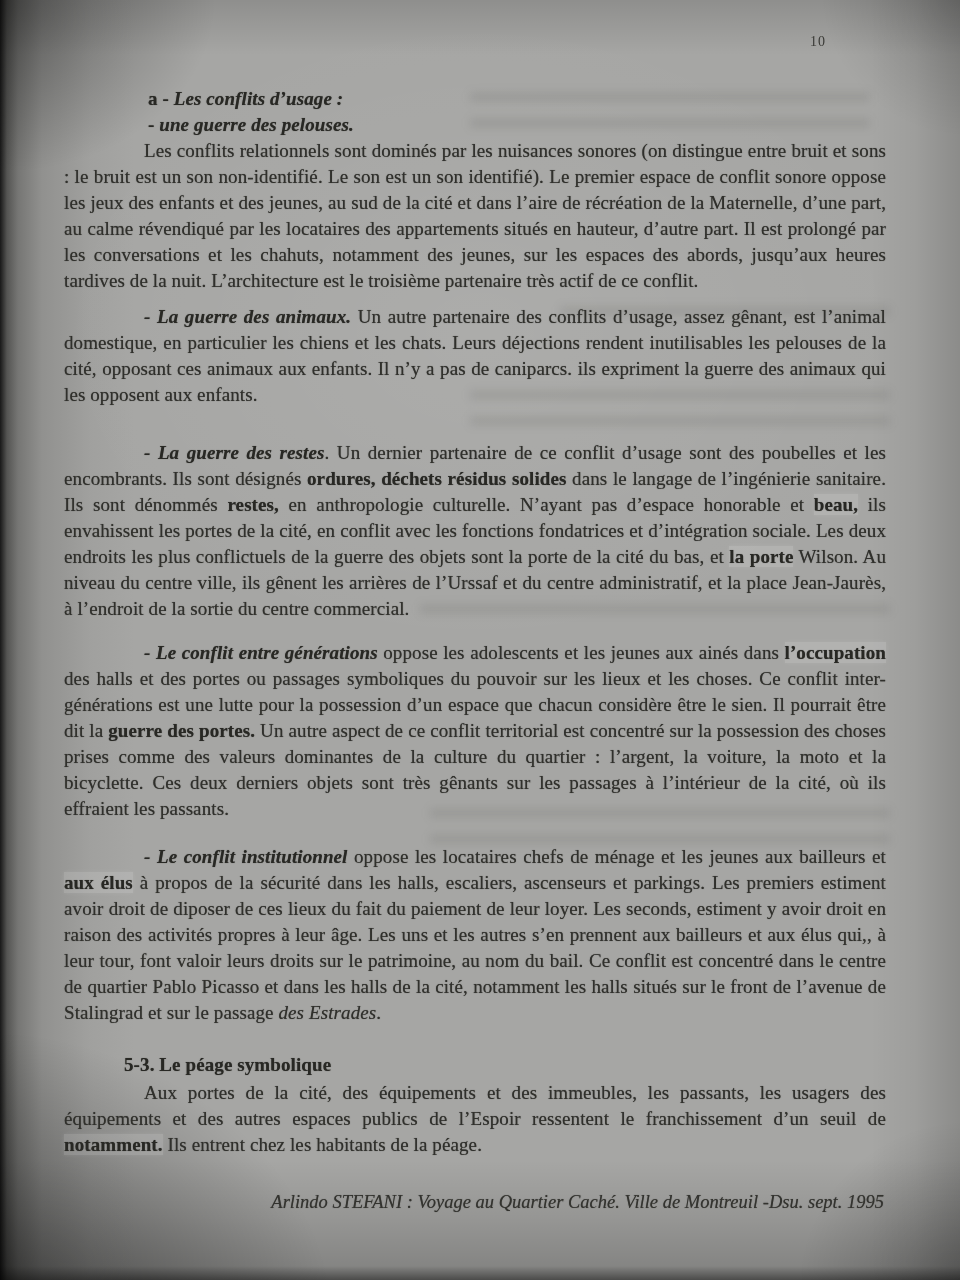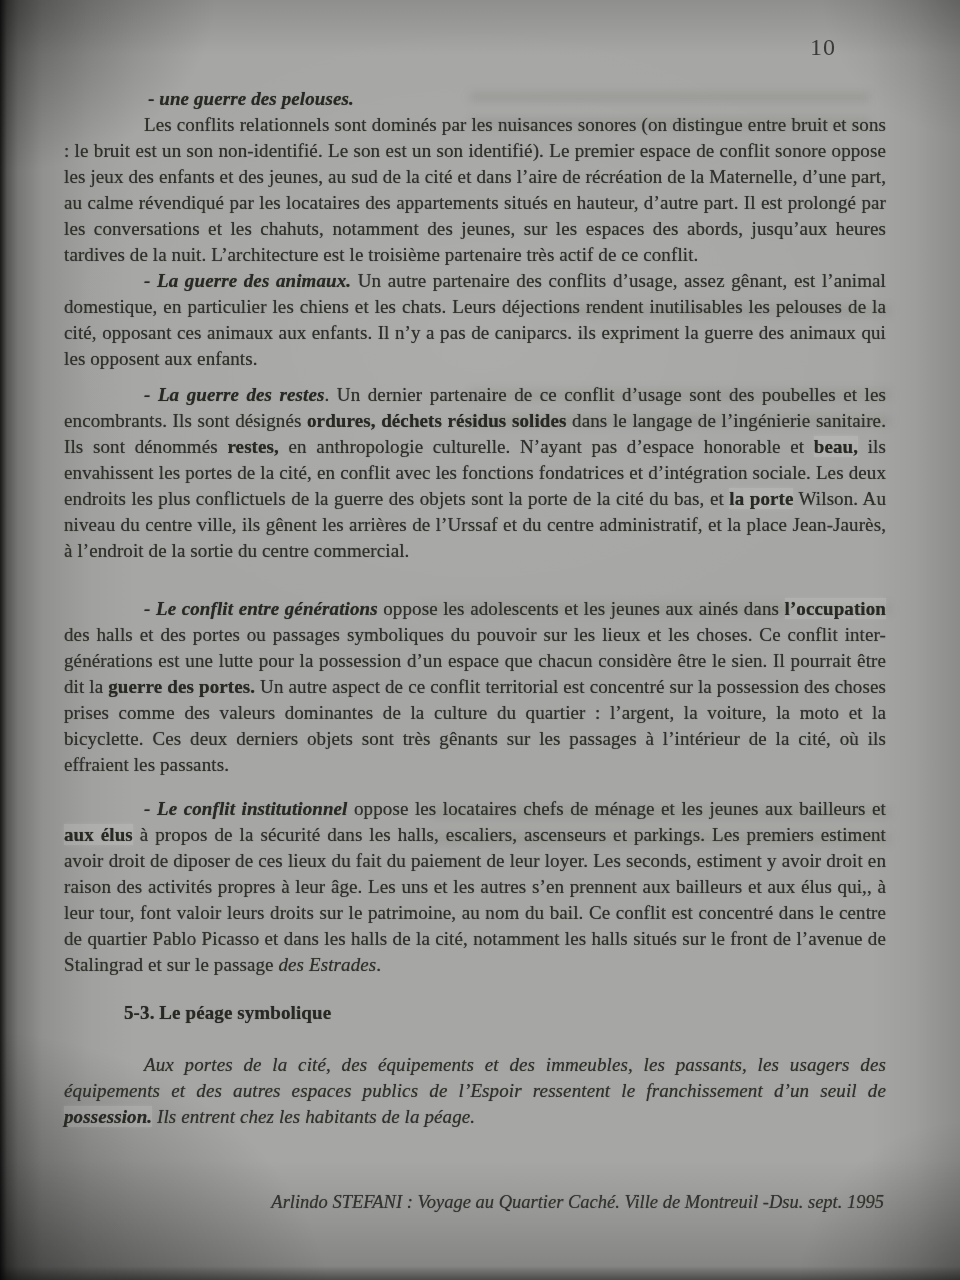--- a/index.html
+++ b/index.html
@@ -12,39 +12,39 @@
       radial-gradient(circle 230px at 101% 101%, rgba(0,0,0,0.26), transparent 75%),
       radial-gradient(circle 200px at 101% -1%, rgba(0,0,0,0.20), transparent 75%),
       linear-gradient(90deg, rgba(5,5,5,0.88) 0px, rgba(18,18,16,0.55) 7px, rgba(40,40,38,0.38) 18px, rgba(70,70,68,0.22) 42px, rgba(110,110,108,0.10) 90px, rgba(0,0,0,0) 135px),
       linear-gradient(270deg, rgba(0,0,0,0.16) 0px, rgba(0,0,0,0.05) 45px, rgba(0,0,0,0) 90px),
       linear-gradient(0deg, rgba(0,0,0,0.55) 0px, rgba(0,0,0,0.20) 14px, rgba(0,0,0,0.10) 60px, rgba(0,0,0,0) 120px),
       linear-gradient(180deg, rgba(0,0,0,0.14) 0px, rgba(0,0,0,0) 55px),
       #a6a6a4;
     font-family:"Liberation Serif","DejaVu Serif",serif;
   }
   #page-number{
-    position:absolute;left:810px;top:34px;font-size:24px;color:#3a3a36;
+    position:absolute;left:810px;top:34px;font-size:14px;color:#3a3a36;
     letter-spacing:1px;
   }
   #doc{
     position:absolute;left:64px;top:86px;width:822px;
     font-size:19px;line-height:26px;color:#30302c;
     text-align:justify;letter-spacing:0.1px;
     text-shadow:0 0 0.9px rgba(48,48,44,0.75);
     filter:blur(0.25px);
   }
   #doc p{margin:0;}
   .blk-subhead{padding-left:84px;text-align:left;}
   .blk-para{text-indent:80px;}
   .blk-section-head{padding-left:60px;text-align:left;font-weight:bold;}
   #doc > :nth-child(4){margin-top:10px;}   
   #doc > :nth-child(5){margin-top:32px;}  
   #doc > :nth-child(6){margin-top:18px;}  
   #doc > :nth-child(7){margin-top:22px;}  
-  #doc > :nth-child(8){margin-top:26px;font-style:italic;}  
+  #doc > :nth-child(8){margin-top:26px;}  
   #doc > :nth-child(9){margin-top:2px;}   
   .seg-n{}
   .seg-b{font-weight:bold;color:#282824;}
   .seg-i{font-style:italic;}
   .seg-bi{font-weight:bold;font-style:italic;color:#282824;}
   .seg-hl{background:rgba(255,255,255,0.14);box-shadow:0 0 4px rgba(255,255,255,0.10);}
   #footer-citation{
     position:absolute;right:76px;top:1192px;
     font-size:18.5px;font-style:italic;color:#33332f;
     text-shadow:0 0 0.9px rgba(51,51,47,0.7);
@@ -68,24 +68,25 @@
 <div id="photo-page">
   <div class="ghost g1"></div>
   <div class="ghost g2"></div>
   <div class="ghost g3"></div>
   <div class="ghost g4"></div>
   <div class="ghost g5"></div>
 
   <div id="page-number">10</div>
 
   <div id="doc">
+      <p class="blk-subhead"><span class="seg-b">a - </span><span class="seg-bi">Les conflits d’usage :</span></p>
       <p class="blk-subhead"><span class="seg-b">- </span><span class="seg-bi">une guerre des pelouses.</span></p>
       <p class="blk-para"><span class="seg-n">Les conflits relationnels sont dominés par les nuisances sonores (on distingue entre bruit et sons : le bruit est un son non-identifié. Le son est un son identifié). Le premier espace de conflit sonore oppose les jeux des enfants et des jeunes, au sud de la cité et dans l’aire de récréation de la Maternelle, d’une part, au calme révendiqué par les locataires des appartements situés en hauteur, d’autre part. Il est prolongé par les conversations et les chahuts, notamment des jeunes, sur les espaces des abords, jusqu’aux heures tardives de la nuit.  L’architecture est le troisième partenaire très actif de ce conflit.</span></p>
       <p class="blk-para"><span class="seg-bi">- La guerre des animaux.</span><span class="seg-n"> Un autre partenaire des conflits d’usage, assez gênant, est l’animal domestique, en particulier les chiens et les chats. Leurs déjections rendent inutilisables les pelouses de la cité, opposant ces animaux aux enfants. Il n’y a pas de caniparcs. ils expriment la guerre des animaux qui les opposent aux enfants.</span></p>
       <p class="blk-para"><span class="seg-bi">- La guerre des restes</span><span class="seg-n">. Un dernier partenaire de ce conflit d’usage sont des poubelles et les encombrants. Ils sont désignés </span><span class="seg-b">ordures, déchets résidus solides</span><span class="seg-n"> dans le langage de l’ingénierie sanitaire. Ils sont dénommés </span><span class="seg-b">restes,</span><span class="seg-n"> en anthropologie culturelle. N’ayant pas d’espace honorable et </span><span class="seg-b seg-hl">beau,</span><span class="seg-n"> ils envahissent les portes de la cité, en conflit avec les fonctions fondatrices et d’intégration sociale. Les deux endroits les plus conflictuels de la guerre des objets sont la porte de la cité du bas, et </span><span class="seg-b seg-hl">la porte</span><span class="seg-n"> Wilson. Au niveau du centre ville, ils gênent les arrières de l’Urssaf et du centre administratif, et la place Jean-Jaurès, à l’endroit de la sortie du centre commercial.</span></p>
       <p class="blk-para"><span class="seg-bi">- Le conflit entre générations</span><span class="seg-n"> oppose les adolescents et les jeunes aux ainés dans </span><span class="seg-b seg-hl">l’occupation</span><span class="seg-n"> des halls et des portes ou passages symboliques du pouvoir sur les lieux et les choses. Ce conflit inter-générations est une lutte pour la possession d’un espace que chacun considère être le sien. Il pourrait être dit la </span><span class="seg-b">guerre des portes.</span><span class="seg-n"> Un autre aspect de ce conflit territorial est concentré sur la possession des choses prises comme des valeurs dominantes de la culture du quartier : l’argent, la voiture, la moto et la bicyclette. Ces deux derniers objets sont très gênants sur les passages à l’intérieur de la cité, où ils effraient les passants.</span></p>
       <p class="blk-para"><span class="seg-bi">- Le conflit institutionnel</span><span class="seg-n"> oppose les locataires chefs de ménage et les jeunes aux bailleurs et </span><span class="seg-b seg-hl">aux élus</span><span class="seg-n"> à propos de la sécurité dans les halls, escaliers, ascenseurs et parkings. Les premiers estiment avoir droit de diposer de ces lieux du fait du paiement de leur loyer. Les seconds, estiment y avoir droit en raison des activités propres à leur âge. Les uns et les autres s’en prennent aux bailleurs et aux élus qui,, à leur tour, font valoir leurs droits sur le patrimoine, au nom du bail. Ce conflit est concentré dans le centre de quartier Pablo Picasso et dans les halls de la cité, notamment les halls situés sur le front de l’avenue de Stalingrad et sur le passage </span><span class="seg-i">des Estrades</span><span class="seg-n">.</span></p>
       <p class="blk-section-head"><span class="seg-b">5-3. Le péage symbolique</span></p>
-      <p class="blk-para"><span class="seg-n">Aux portes de la cité, des équipements et des immeubles, les  passants, les usagers des équipements et des autres espaces publics de l’Espoir ressentent le franchissement d’un seuil de </span><span class="seg-b seg-hl">possession.</span><span class="seg-n">  Ils entrent chez les habitants de la péage.</span></p>
+      <p class="blk-para"><span class="seg-n">Aux portes de la cité, des équipements et des immeubles, les  passants, les usagers des équipements et des autres espaces publics de l’Espoir ressentent le franchissement d’un seuil de </span><span class="seg-b seg-hl">notamment.</span><span class="seg-n">  Ils entrent chez les habitants de la péage.</span></p>
     </div>
 
   <div id="footer-citation">Arlindo STEFANI : Voyage au Quartier Caché.  Ville de Montreuil -Dsu. sept. 1995</div>
 </div>
 
 </body></html>

